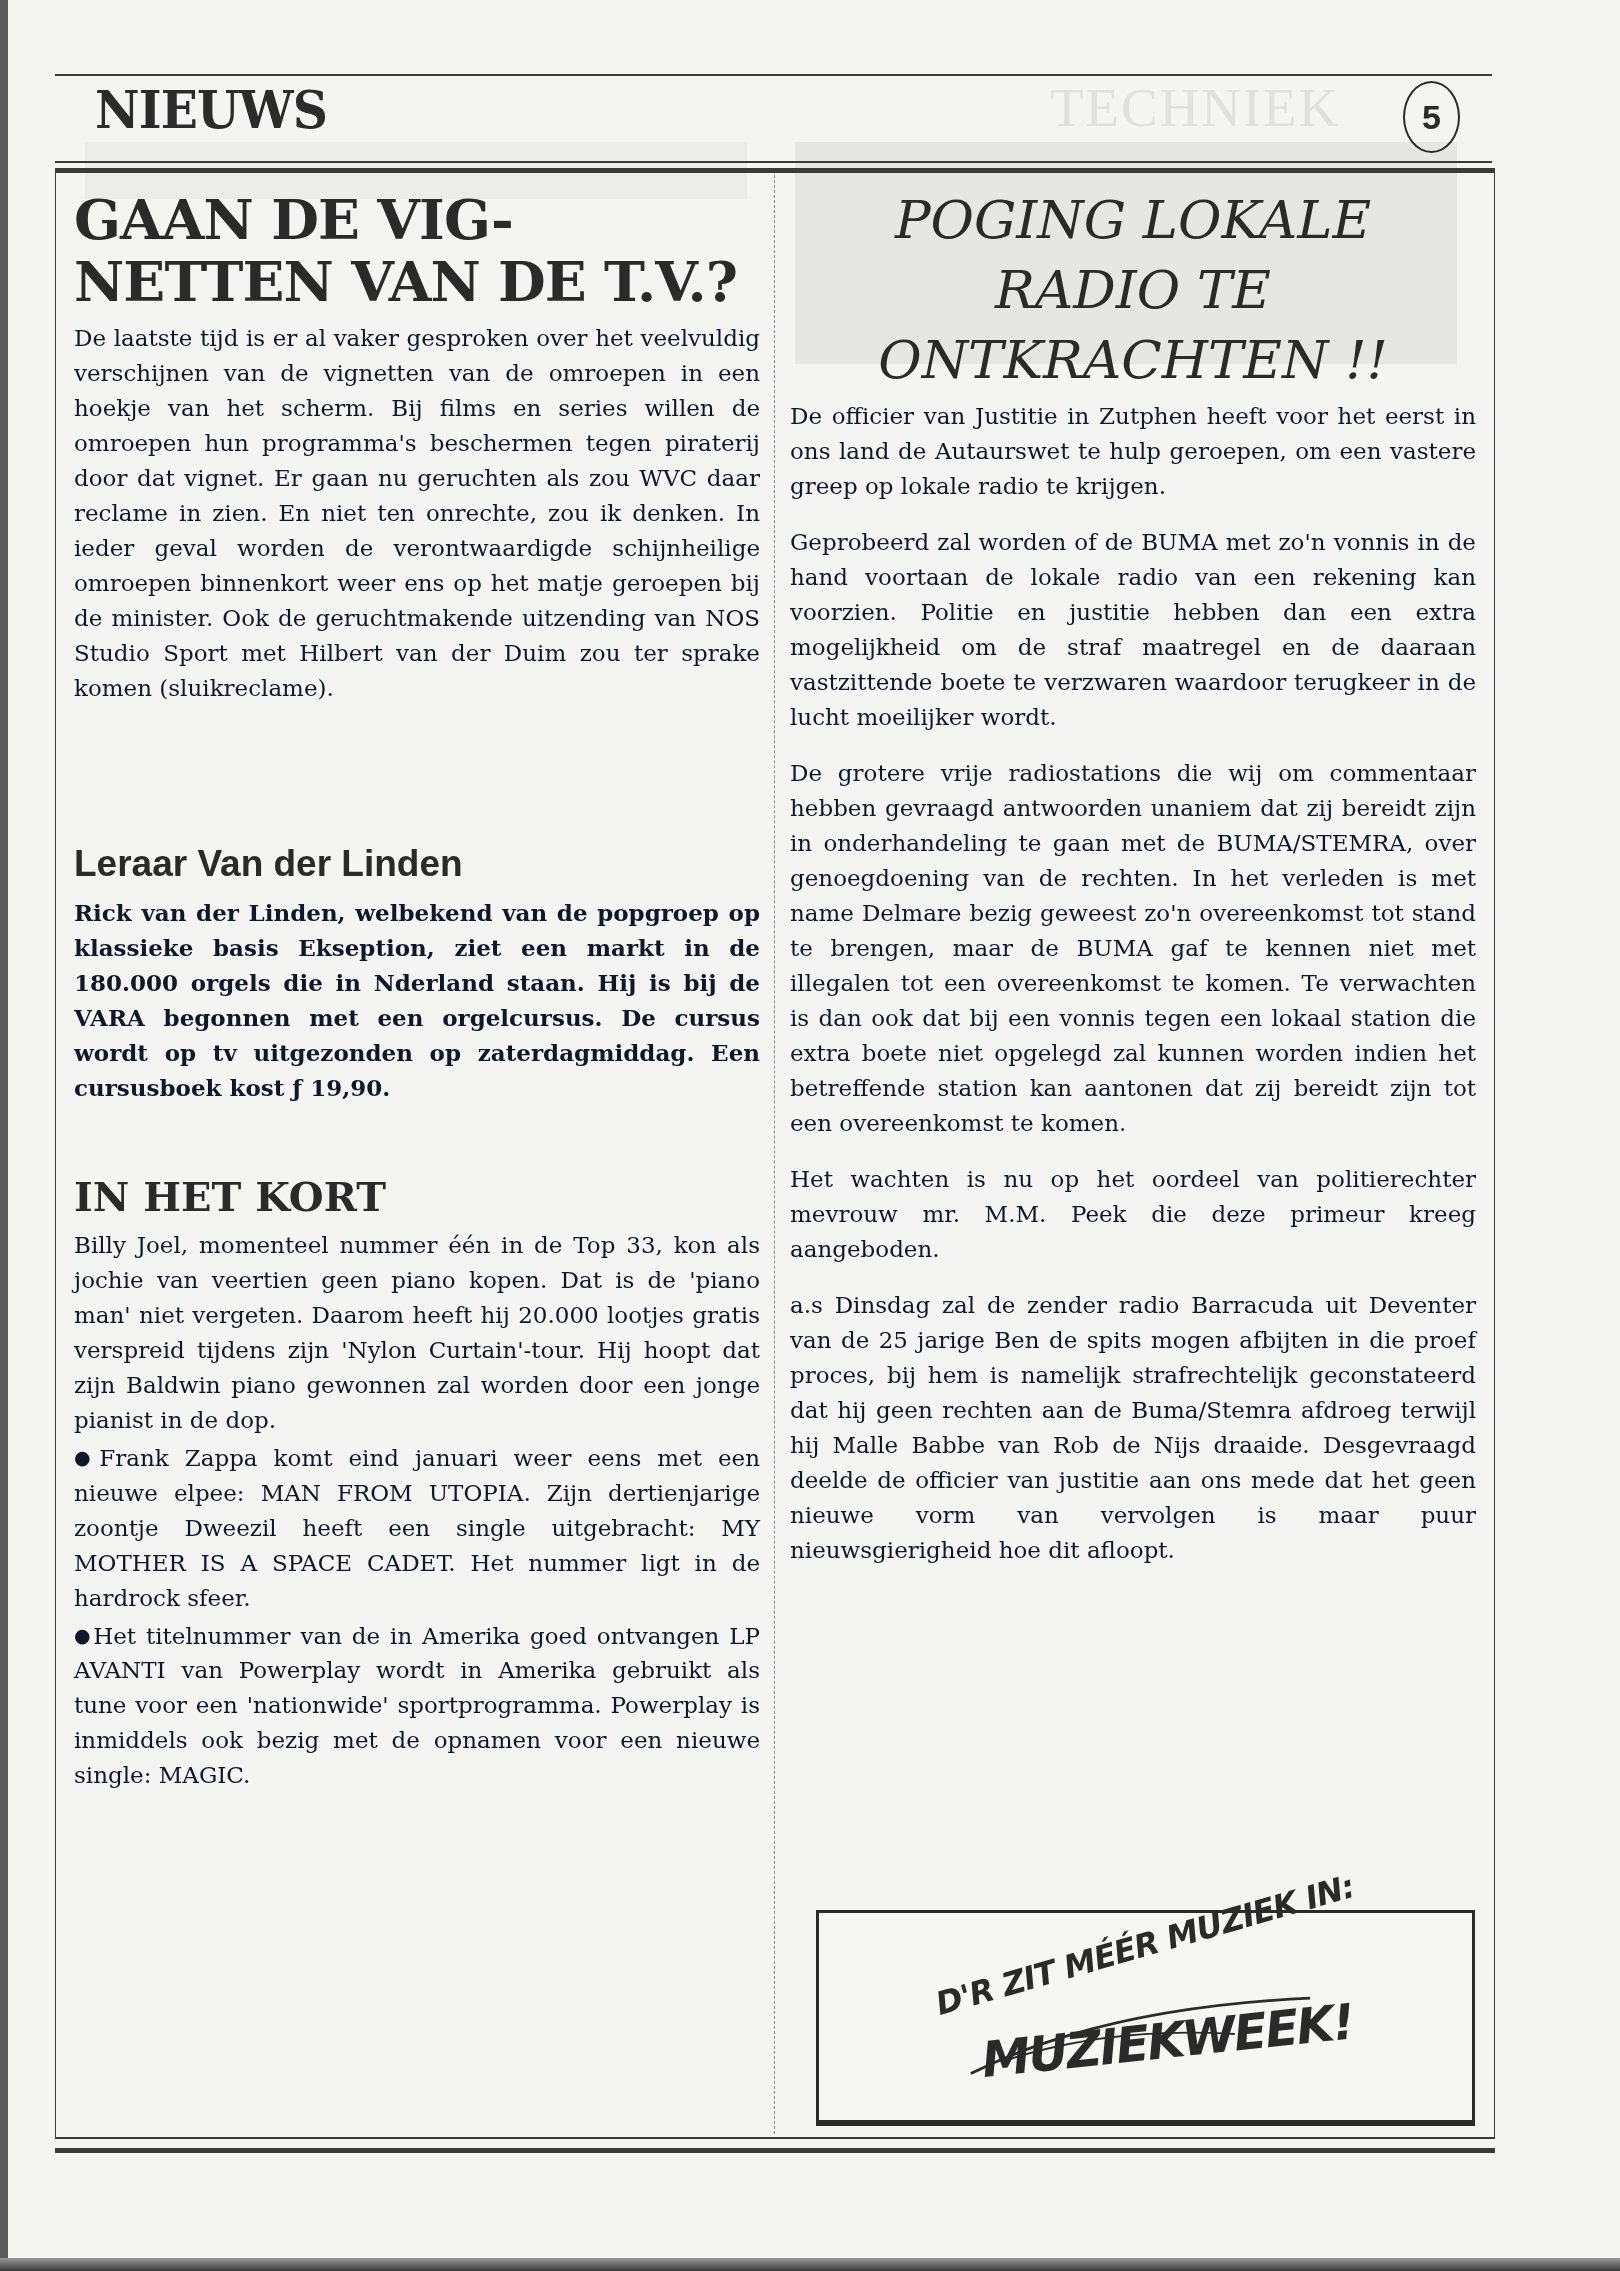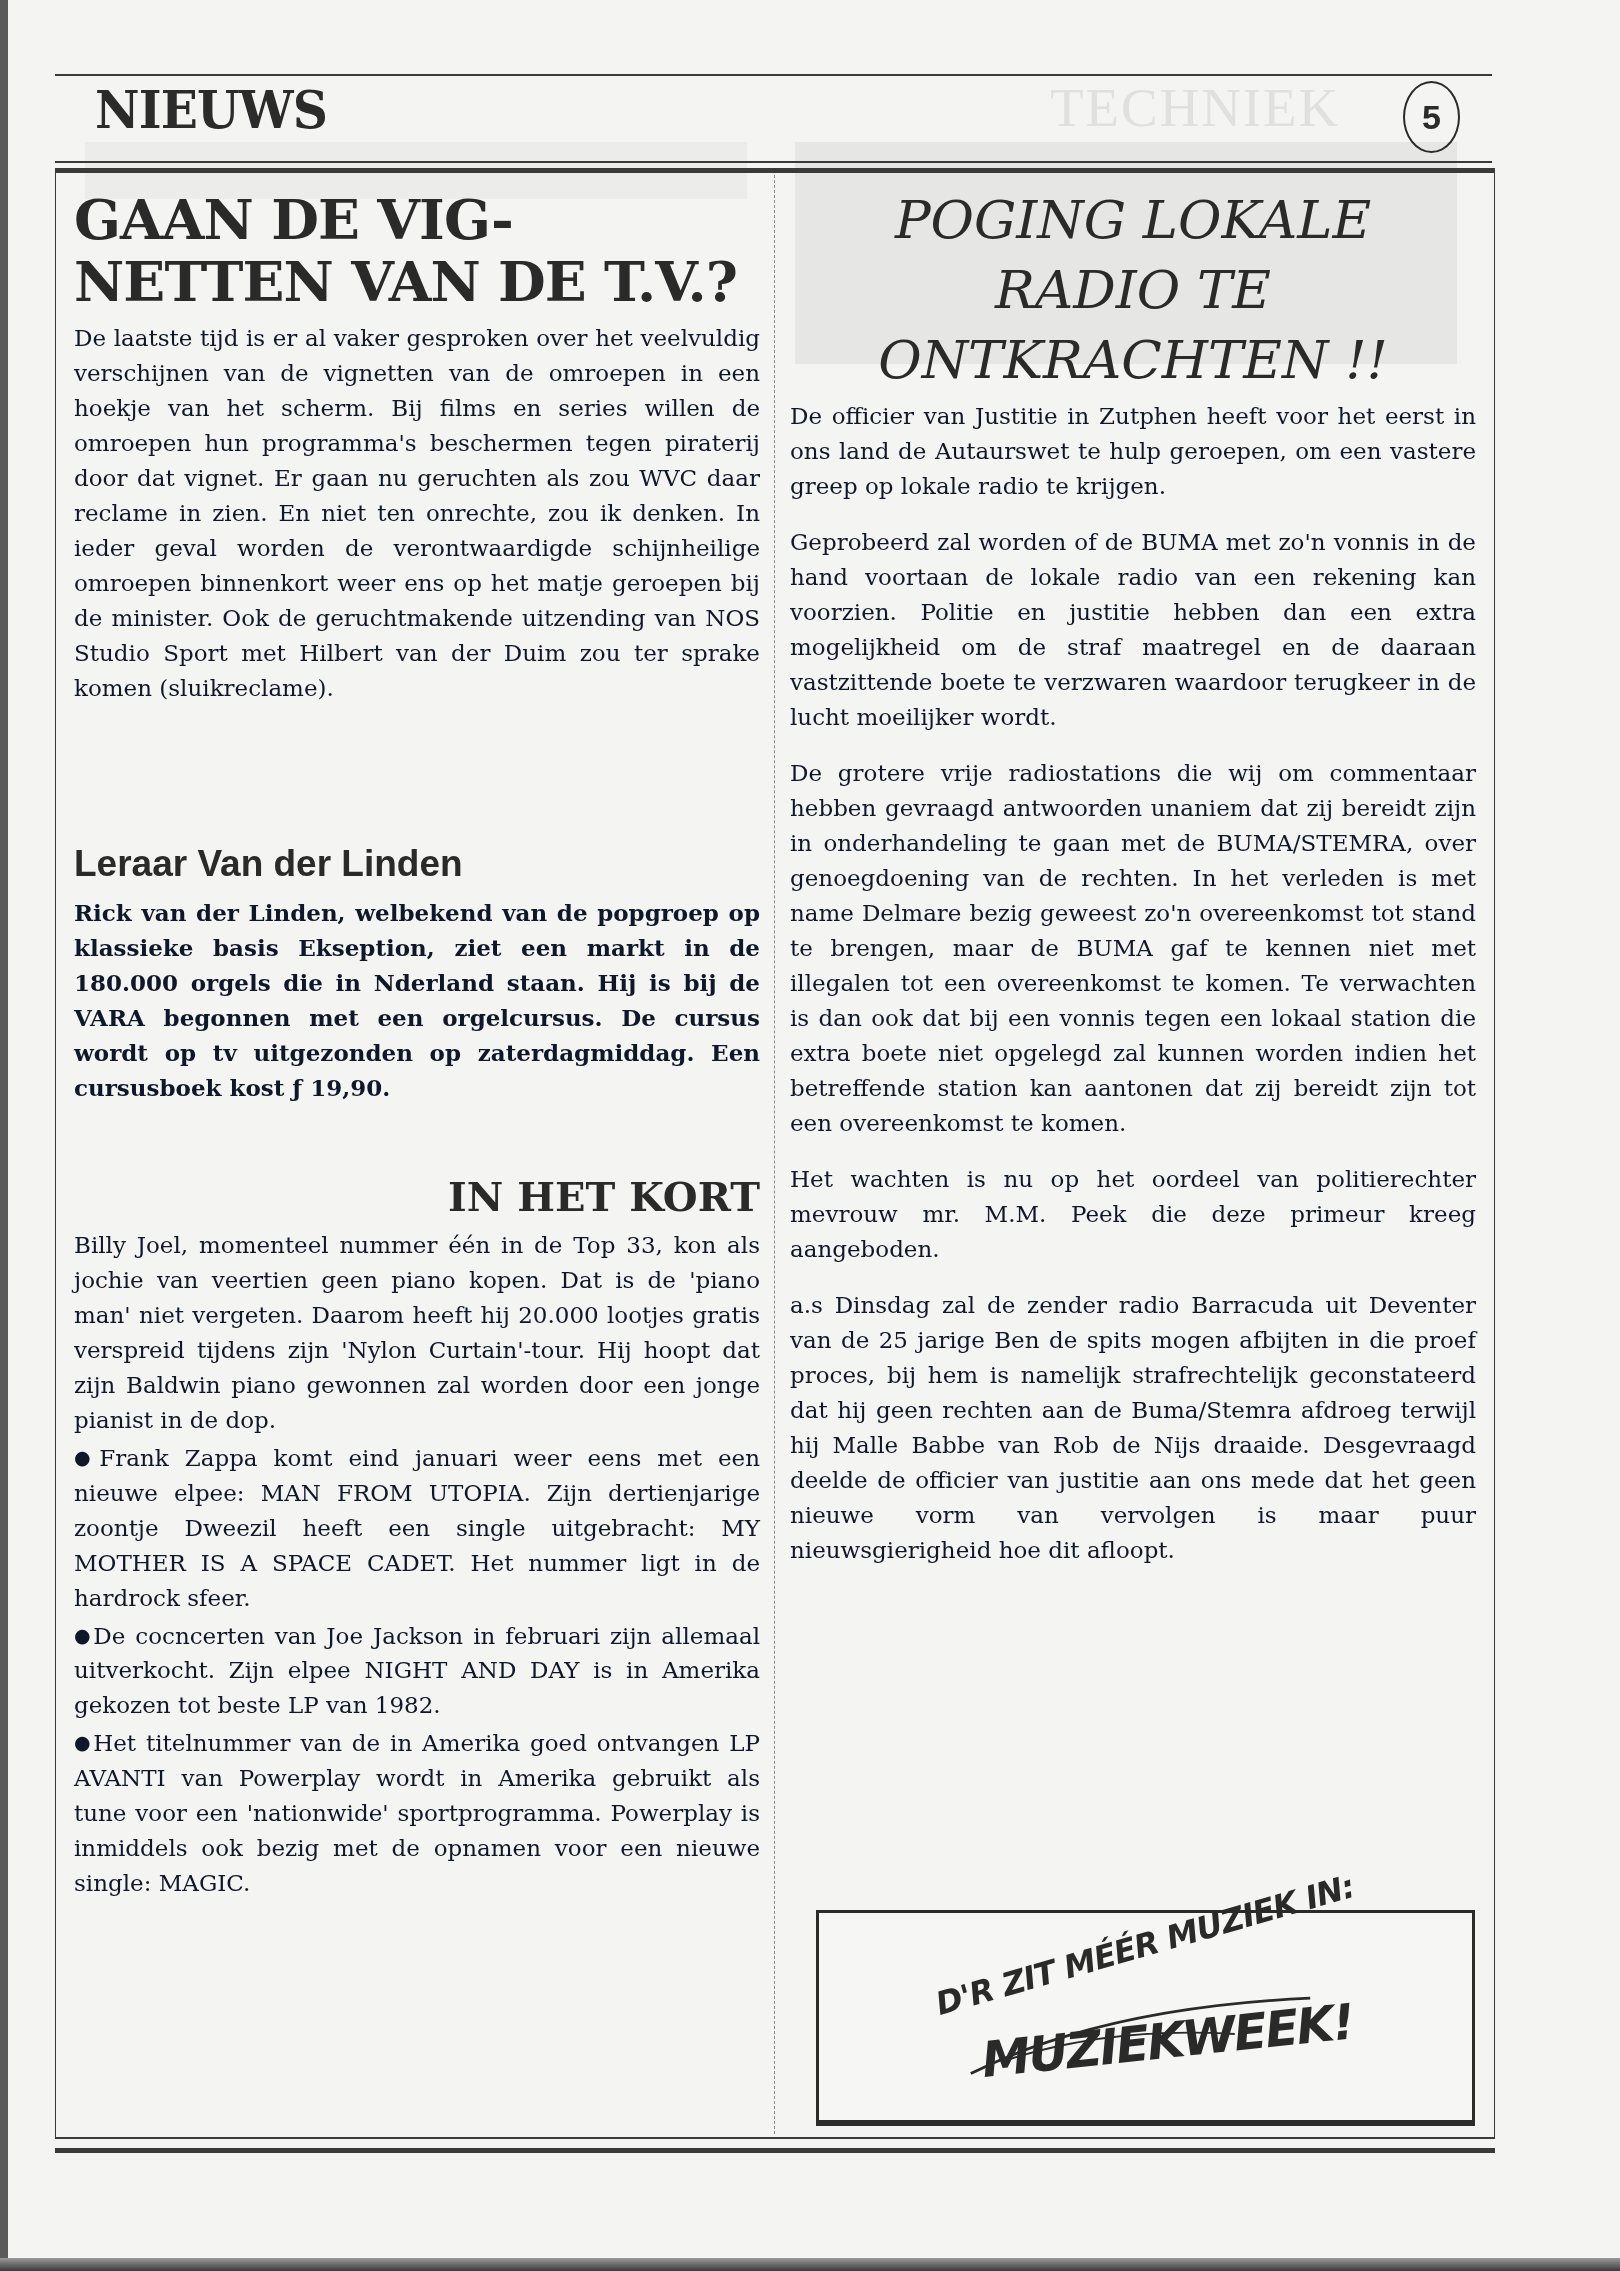--- a/index.html
+++ b/index.html
@@ -65,21 +65,21 @@
     font-size: 53px; line-height: 70px; margin: 0; text-align: center;
     color: #2a2a2a;
   }
   .headline-italic span { display: block; }
   .subhead {
     font-family: Liberation Sans, sans-serif; font-weight: bold;
     font-size: 37px; line-height: 44px; margin: 0 0 9.5px 0; color: #2a2a2a;
   }
   .subhead-center {
     font-family: "DejaVu Serif", serif; font-weight: bold;
-    font-size: 40px; line-height: 47px; margin: 0 0 7.6px 0; text-align: right;
+    font-size: 40px; line-height: 47px; margin: 0 0 7.6px 0; text-align: left;
     color: #2a2a2a;
   }
   p.body {
     font-family: "DejaVu Serif", serif; font-size: 23px; line-height: 35px;
     text-align: justify; margin: 0; color: #0f172a;
   }
   p.body.bold { font-weight: bold; }
   p.body + p.body { margin-top: 2px; }
   .para-gap { margin-top: 21px !important; }
   .bullet::before { content: "\25CF"; font-size: 19px; vertical-align: 1.9px; }
@@ -137,21 +137,20 @@
 
   <article style="margin-top:136px">
     <h2 class="subhead">Leraar Van der Linden</h2>
     <p class="body bold">Rick van der Linden, welbekend van de popgroep op klassieke basis Ekseption, ziet een markt in de 180.000 orgels die in Nderland staan. Hij is bij de VARA begonnen met een orgelcursus. De cursus wordt op tv uitgezonden op zaterdagmiddag. Een cursusboek kost ƒ 19,90.</p>
   </article>
 
   <article style="margin-top:68px">
     <h2 class="subhead-center">IN HET KORT</h2>
     <p class="body">Billy Joel, momenteel nummer één in de Top 33, kon als jochie van veertien geen piano kopen. Dat is de 'piano man' niet vergeten. Daarom heeft hij 20.000 lootjes gratis verspreid tijdens zijn 'Nylon Curtain'-tour. Hij hoopt dat zijn Baldwin piano gewonnen zal worden door een jonge pianist in de dop.</p>
     <p class="body"><span class="bullet"></span><span>Frank Zappa komt eind januari weer eens met een nieuwe elpee: MAN FROM UTOPIA. Zijn dertienjarige zoontje Dweezil heeft een single uitgebracht: MY MOTHER IS A SPACE CADET. Het nummer ligt in de hardrock sfeer.</span></p>
-    <p class="body"><span class="bullet"></span><span>De cocncerten van Joe Jackson in februari zijn allemaal uitverkocht. Zijn elpee NIGHT AND DAY is in Amerika gekozen tot beste LP van 1982.</span></p>
     <p class="body"><span class="bullet"></span><span>Het titelnummer van de in Amerika goed ontvangen LP AVANTI van Powerplay wordt in Amerika gebruikt als tune voor een 'nationwide' sportprogramma. Powerplay is inmiddels ook bezig met de opnamen voor een nieuwe single: MAGIC.</span></p>
   </article>
 </div>
 
 <div class="col col-right">
   <article>
     <h1 class="headline-italic">
       <span>POGING LOKALE</span>
       <span>RADIO TE</span>
       <span>ONTKRACHTEN !!</span>

